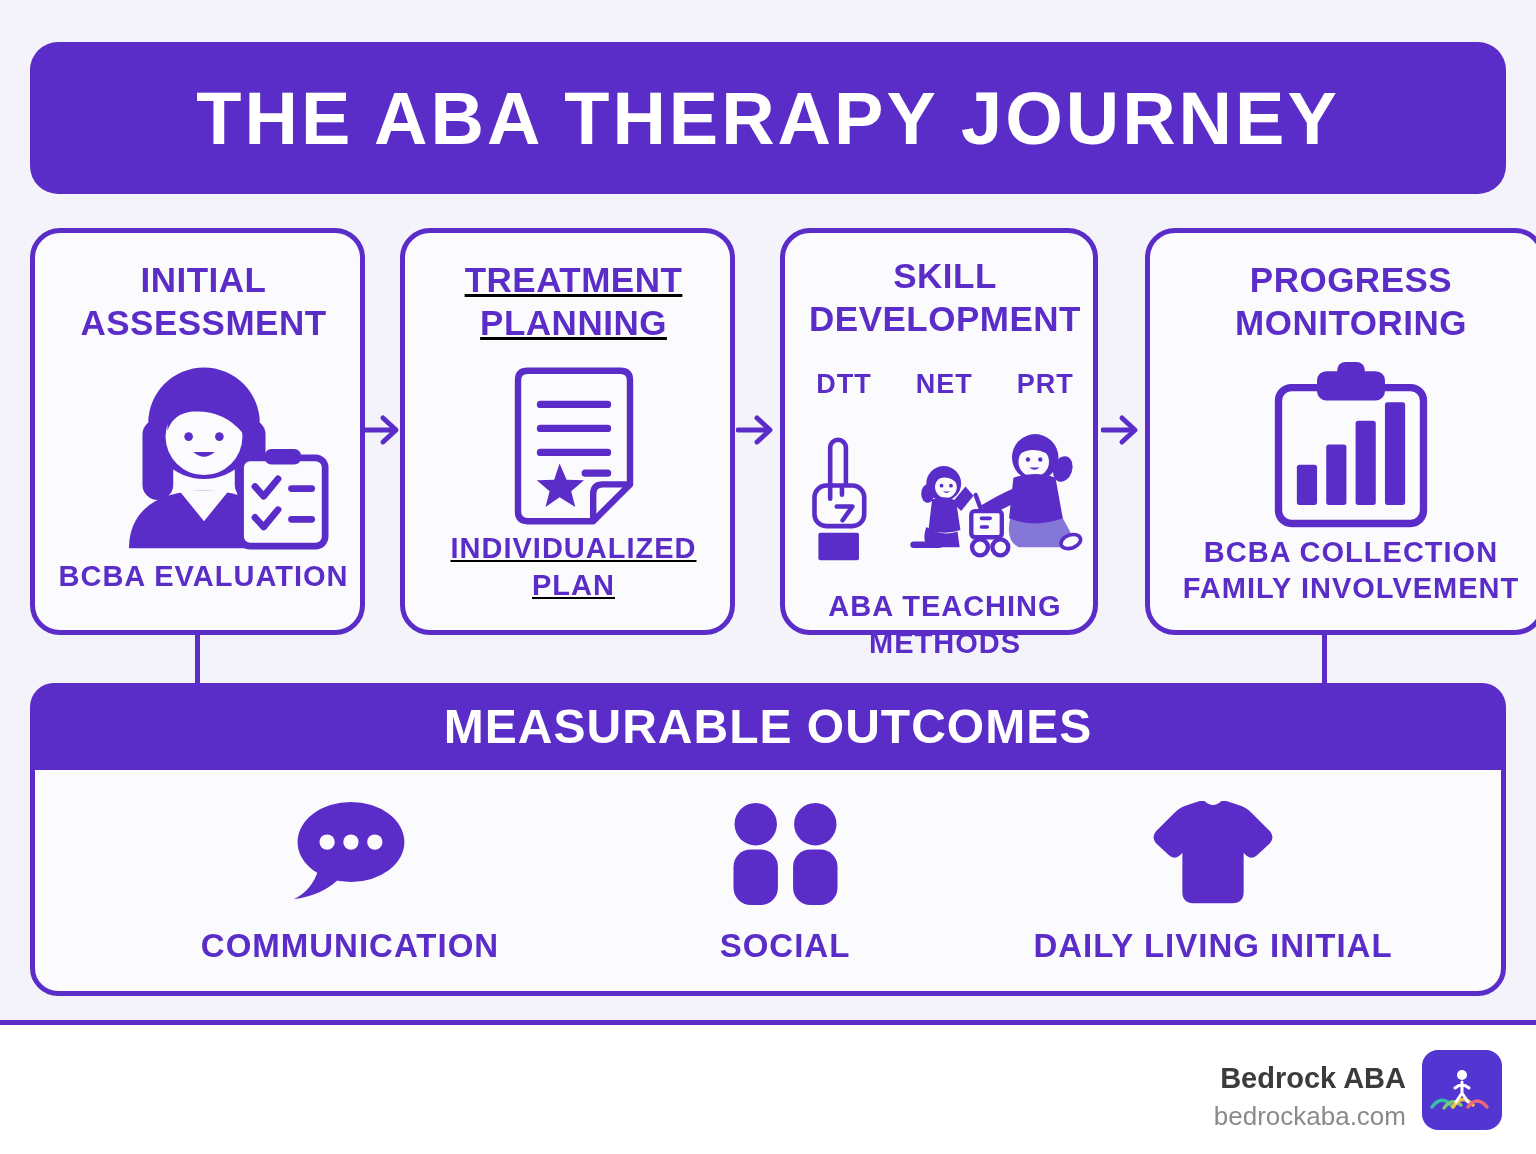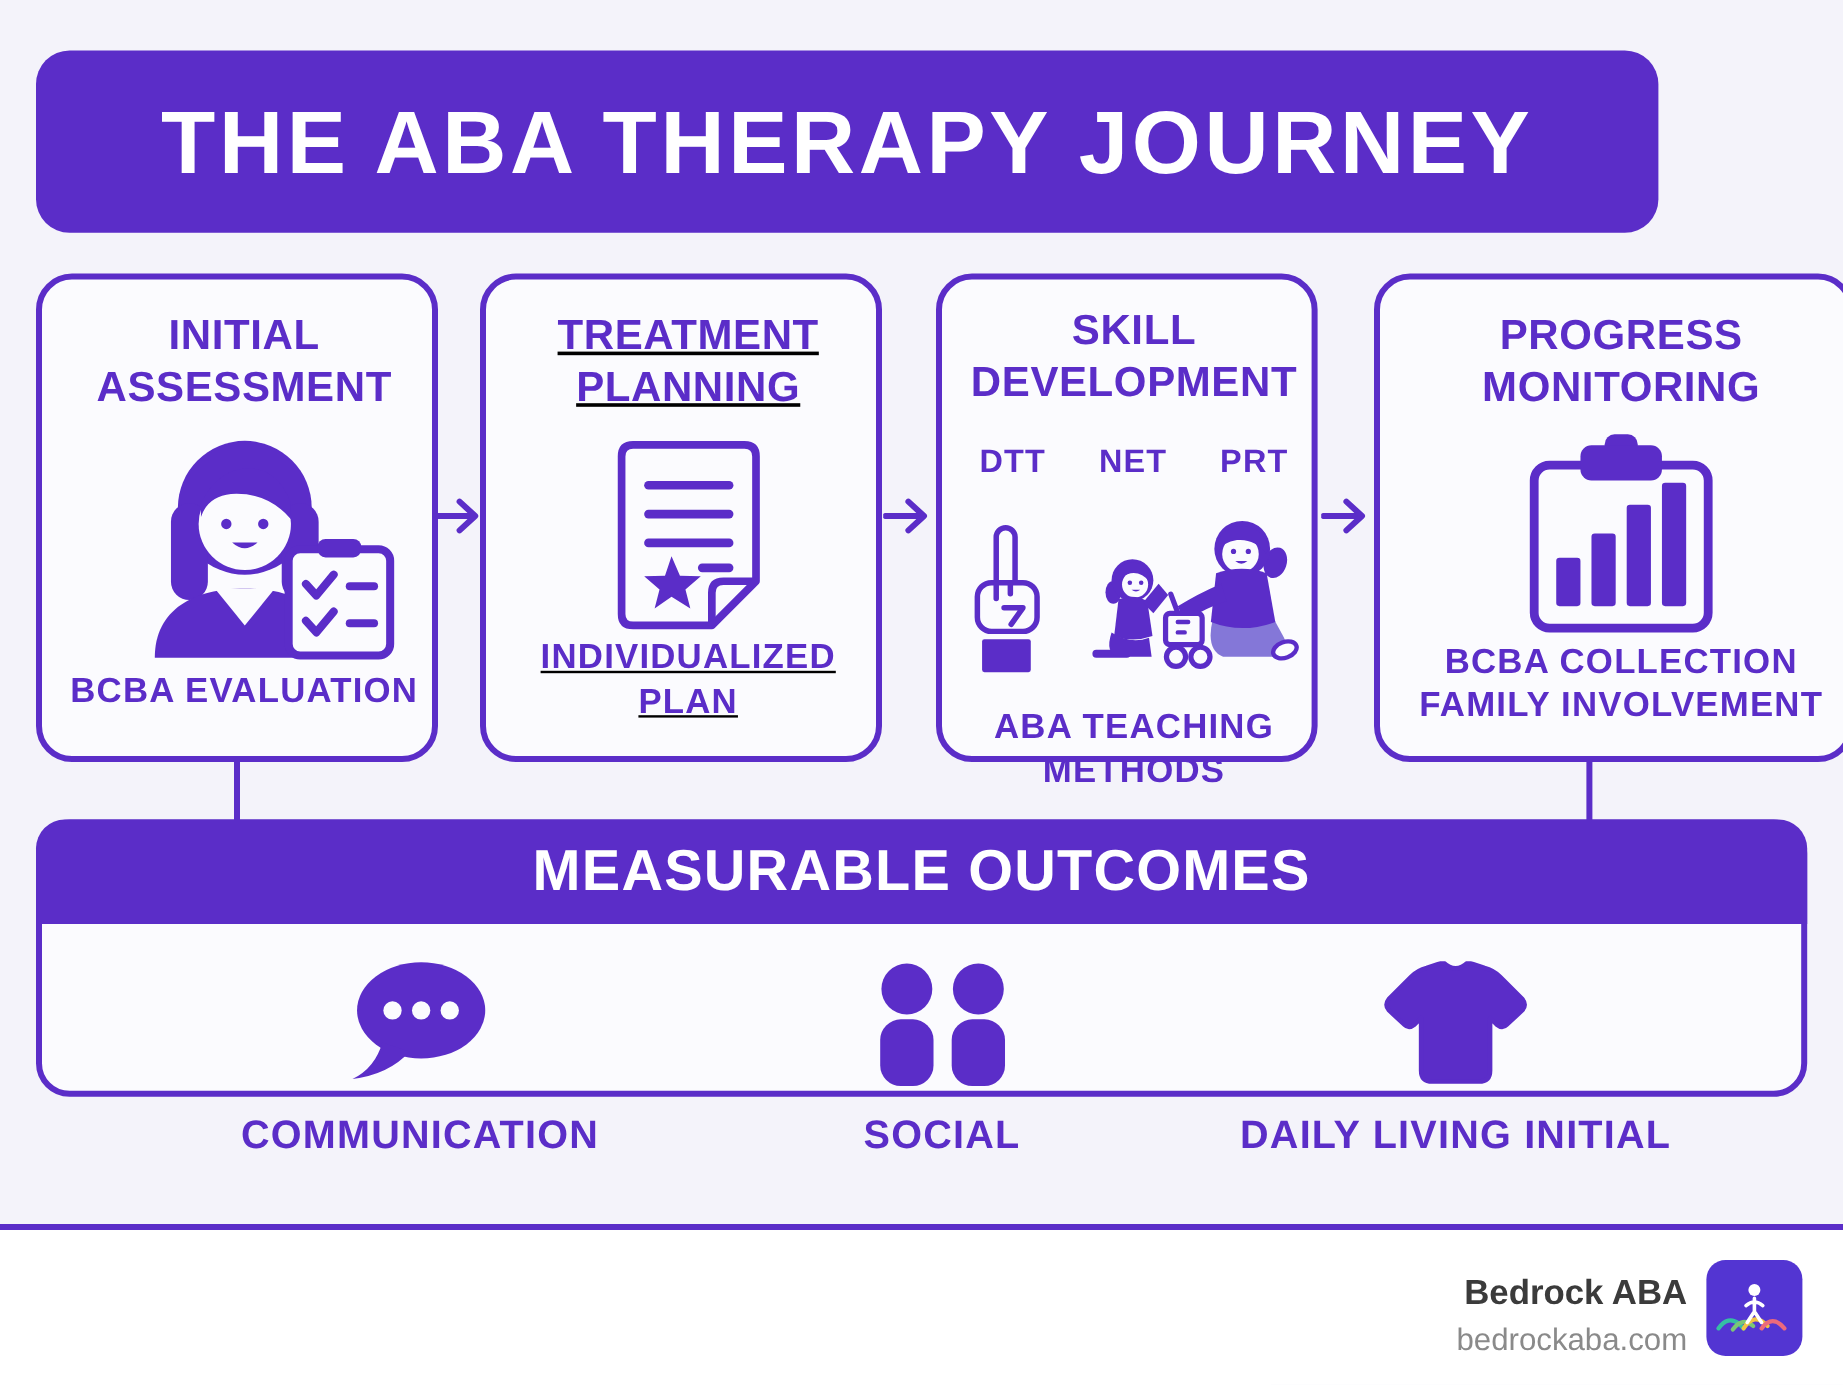--- a/index.html
+++ b/index.html
@@ -8,21 +8,21 @@
     font-family:"Liberation Sans", sans-serif;
     background:#ffffff;
     position:relative;
     overflow:hidden;
   }
   .page { position:absolute; inset:0; }
   .main-bg { position:absolute; left:0; top:0; width:1536px; height:1021px; background:#F4F3FA; }
 
   
   .title-banner {
-    position:absolute; left:30px; top:42px; width:1352px; height:152px;
+    position:absolute; left:30px; top:42px; width:1476px; height:152px;
     background:#5B2DC8; border-radius:28px;
     display:flex; align-items:center; justify-content:center;
   }
   .title-banner h1 {
     color:#ffffff; font-size:74px; font-weight:bold; letter-spacing:3px;
   }
 
   
   .card {
     position:absolute; top:228px; height:407px;
@@ -56,21 +56,21 @@
   .arrow { position:absolute; top:412px; }
   .arrow1 { left:362px; }
   .arrow2 { left:736px; }
   .arrow3 { left:1101px; }
   .vconn { position:absolute; width:5px; height:52px; background:#5B2DC8; top:633px; }
   .vconn1 { left:195px; }
   .vconn2 { left:1322px; }
 
   
   .outcomes {
-    position:absolute; left:30px; top:683px; width:1476px; height:231px;
+    position:absolute; left:30px; top:683px; width:1476px; height:313px;
     background:#FBFBFE; border:5px solid #5B2DC8; border-radius:28px;
   }
   .outcomes-header {
     position:absolute; left:-5px; top:-5px; width:1476px; height:87px;
     background:#5B2DC8; border-radius:24px 24px 0 0;
     display:flex; align-items:center; justify-content:center;
   }
   .outcomes-header h2 { color:#ffffff; font-size:48px; font-weight:bold; letter-spacing:1px; }
   .outcome-item {
     position:absolute; top:105px; width:420px;

